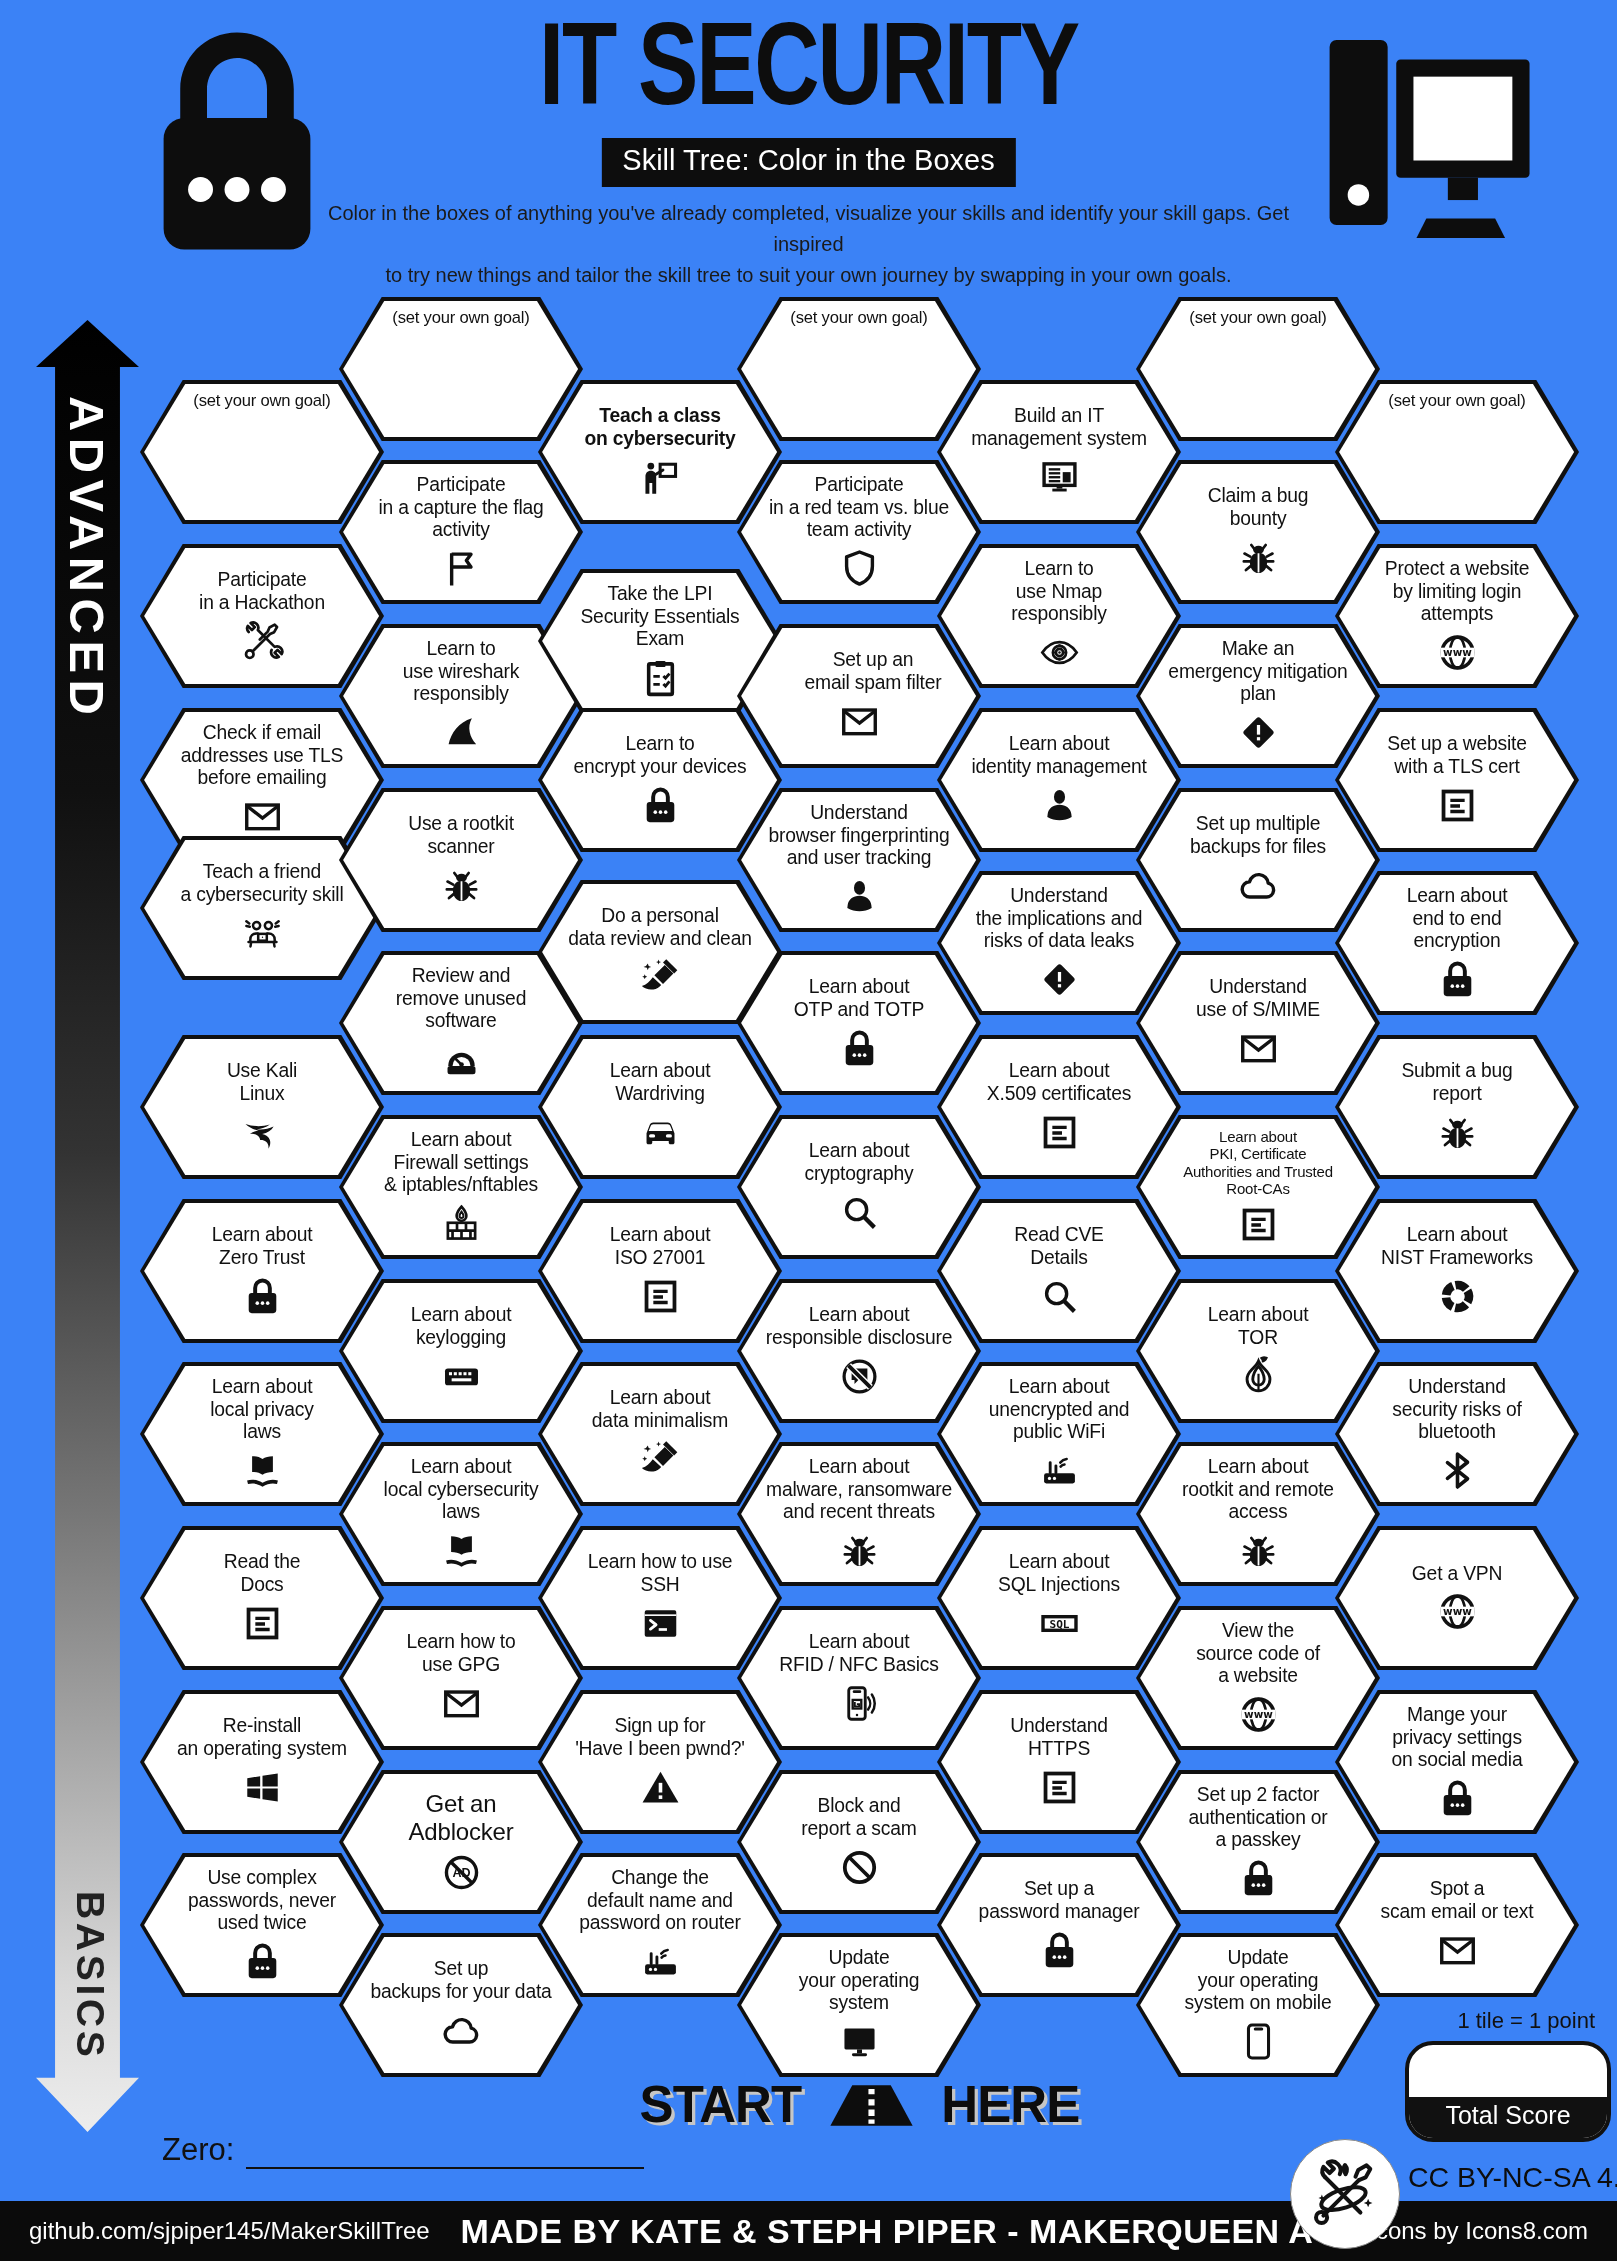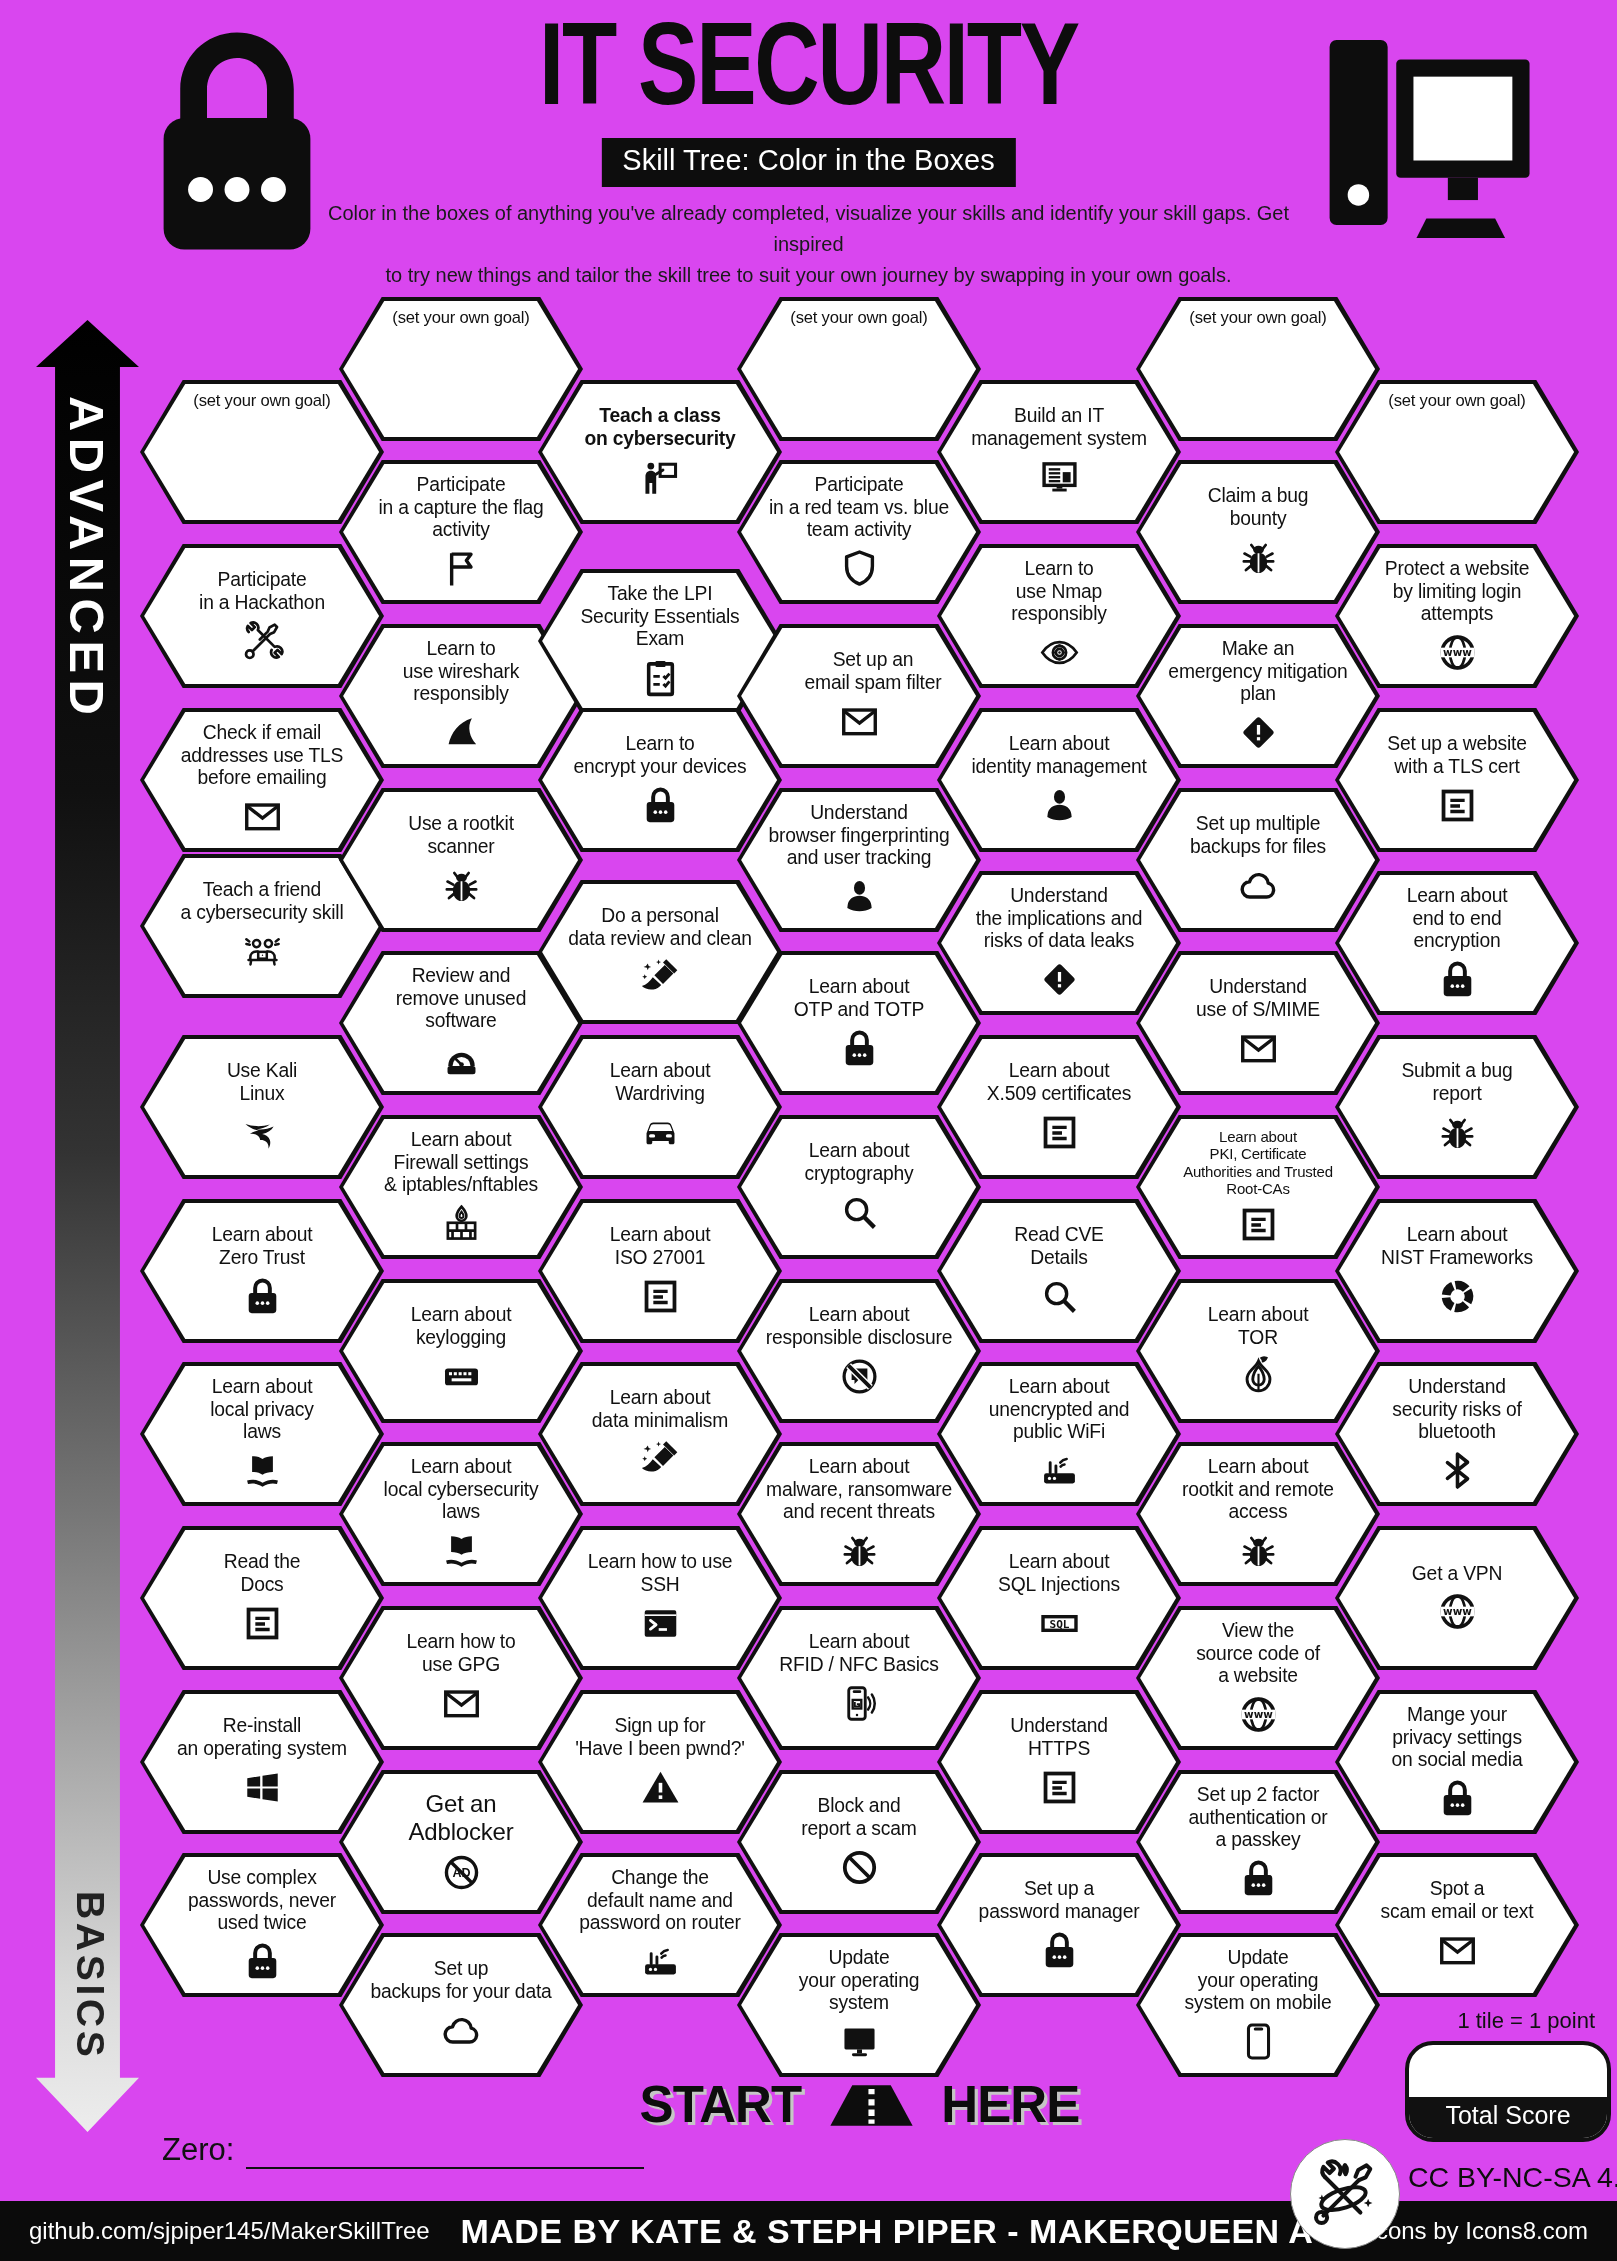--- a/index.html
+++ b/index.html
@@ -1,16 +1,16 @@
 <!DOCTYPE html>
 <html style="font-size:7.4px"><head>
 <meta charset="utf-8">
 <style>
   html,body{margin:0;padding:0;background:#fff;}
-  .page{position:relative;width:1617px;height:2261px;background:#d946ef;overflow:hidden;
+  .page{position:relative;width:1617px;height:2261px;background:#3b82f6;overflow:hidden;
         font-family:"Liberation Sans",sans-serif;color:#111;}
 
   
   #page-title{position:absolute;top:6.4px;left:0;width:100%;text-align:center;
     font-size:116px;font-weight:900;line-height:1;letter-spacing:-2.8px;color:#0d0d0d;white-space:nowrap;}
   #page-title .condense{display:inline-block;transform:scaleX(.78);}
   #subtitle-box{position:absolute;top:138px;left:50%;transform:translateX(-50%);
     background:#0d0d0d;color:#fff;font-size:29px;padding:6.4px 21px 9.2px;white-space:nowrap;}
   #description{position:absolute;top:198px;left:50%;transform:translateX(-50%);width:1012px;
     text-align:center;font-size:20px;line-height:1.55;white-space:pre-line;color:#1a1a1a;}
@@ -128,21 +128,21 @@
 addresses use TLS
 before emailing</div>
           <span class="hex-icon">
             <svg viewBox="0 0 24 24" fill="none" stroke="#111" stroke-width="1.9">
               <rect x="3.2" y="5.6" width="17.6" height="13.2"></rect>
               <path d="M3.7 6.4 12 12.9l8.3-6.5"></path>
             </svg>
           </span>
         </div>
       </div>
-      <div class="hex" style="left: 140px; top: 854px;">
+      <div class="hex" style="left: 140px; top: 836px;">
         <div class="hex-inner"></div>
         <div class="hex-content">
           <div class="hex-label" style="font-size: 19.3px;">Teach a friend
 a cybersecurity skill</div>
           <span class="hex-icon">
             <svg viewBox="0 0 24 24" fill="none" stroke="#111" stroke-width="1.4">
               <circle cx="8.7" cy="7.6" r="2"></circle>
               <circle cx="15.3" cy="7.6" r="2"></circle>
               <path d="M5.2 16.6v-1.2c0-2 1.4-3.4 3.4-3.4h.8M18.8 16.6v-1.2c0-2-1.4-3.4-3.4-3.4h-.8" stroke-linecap="round"></path>
               <rect x="9.6" y="12.2" width="4.8" height="3.8"></rect>

